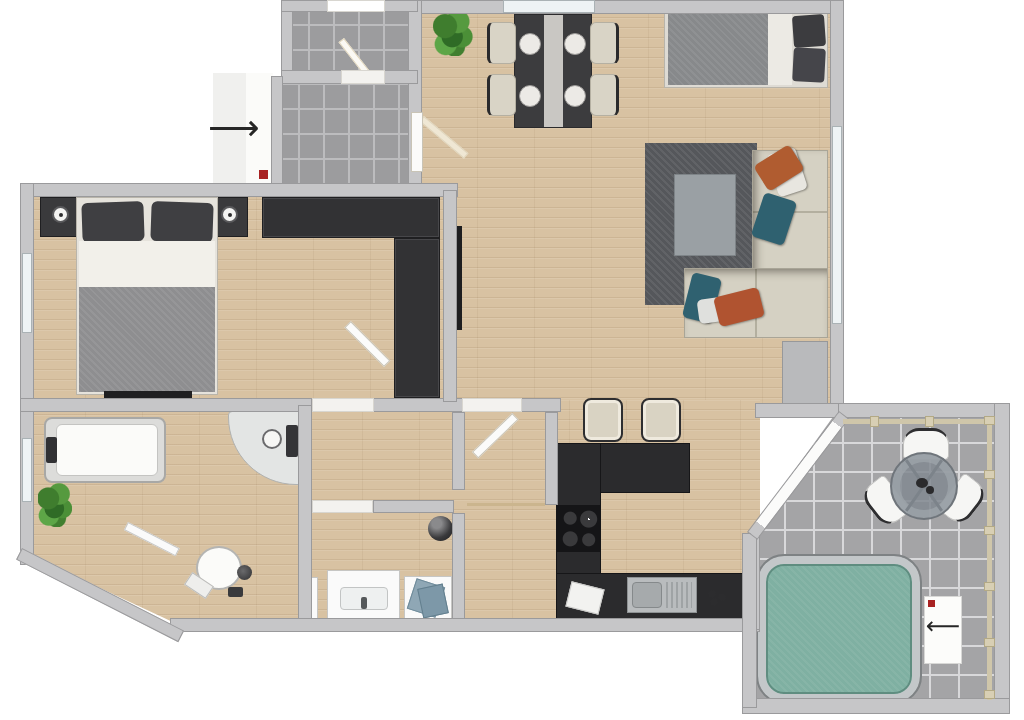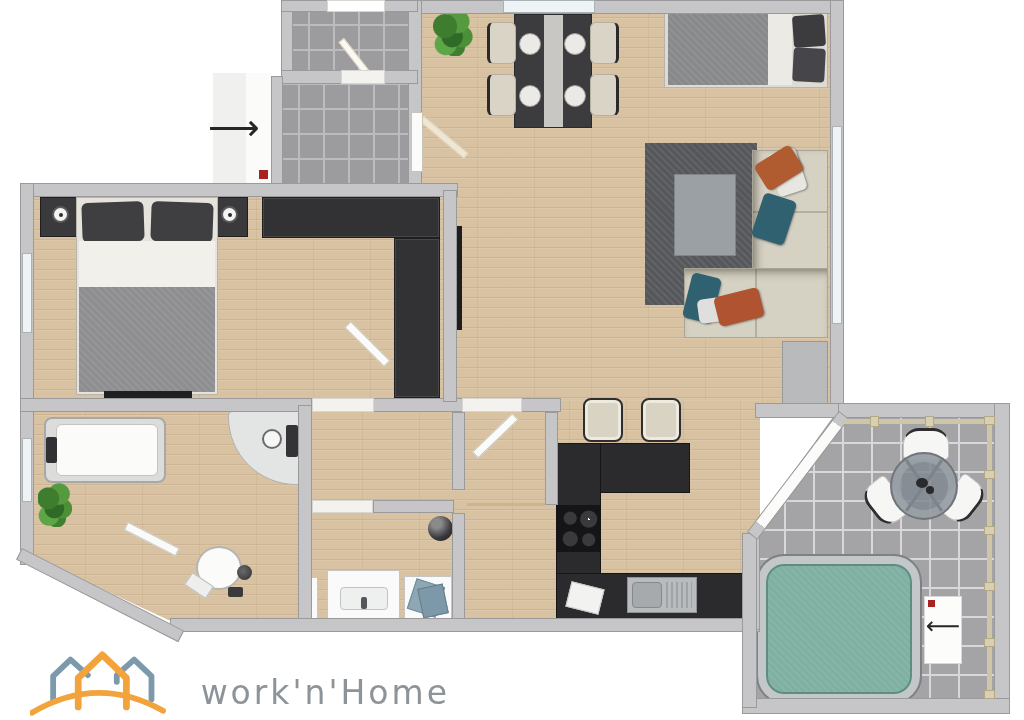--- a/index.html
+++ b/index.html
@@ -228,23 +228,14 @@
   <div class="abs opening" style="left:312px;top:500px;width:61px;height:13px;"></div>
   <div class="abs doorleaf" style="left:411px;top:112px;width:12px;height:60px;"></div>
   <div class="abs swing" style="left:424px;top:116px;width:58px;height:7px;transform:rotate(40deg);transform-origin:0 0;"></div>
   <div class="abs swing" style="left:344px;top:38px;width:46px;height:7px;transform:rotate(52deg);transform-origin:0 0;background:#fbf9f4;"></div>
   <div class="abs doorleaf" style="left:328px;top:358px;width:56px;height:9px;transform:rotate(45deg);transform-origin:100% 100%;"></div>
   <div class="abs doorleaf" style="left:472px;top:452px;width:56px;height:9px;transform:rotate(-44deg);transform-origin:0 0;"></div>
 
   <span class="abs arrowtxt" style="left:208px;top:110px;font-size:36px;">⟶</span>
   <div class="abs marker" style="left:259px;top:170px;width:9px;height:9px;"></div>
 
-  <div class="abs" id="logo">
-    <svg width="150" height="78" viewBox="0 0 150 78" fill="none">
-      <path d="M24 64 V38 L42 21 L60 37" stroke="#7d99ac" stroke-width="6" stroke-linejoin="round" stroke-linecap="round" fill="none"></path>
-      <path d="M90 44 V37 L108 21 L126 38 V62" stroke="#7d99ac" stroke-width="6" stroke-linejoin="round" stroke-linecap="round" fill="none"></path>
-      <path d="M50 70 V40 L75 16 L100 40 V70" stroke="#f2a33c" stroke-width="7" stroke-linejoin="round" stroke-linecap="round" fill="none"></path>
-      <path d="M2 76 Q70 36 138 74" stroke="#f2a33c" stroke-width="6" stroke-linecap="round" fill="none"></path>
-    </svg>
-    <span id="logo-text">work'n'Home</span>
-  </div>
 
 </div>
 
 </body></html>

